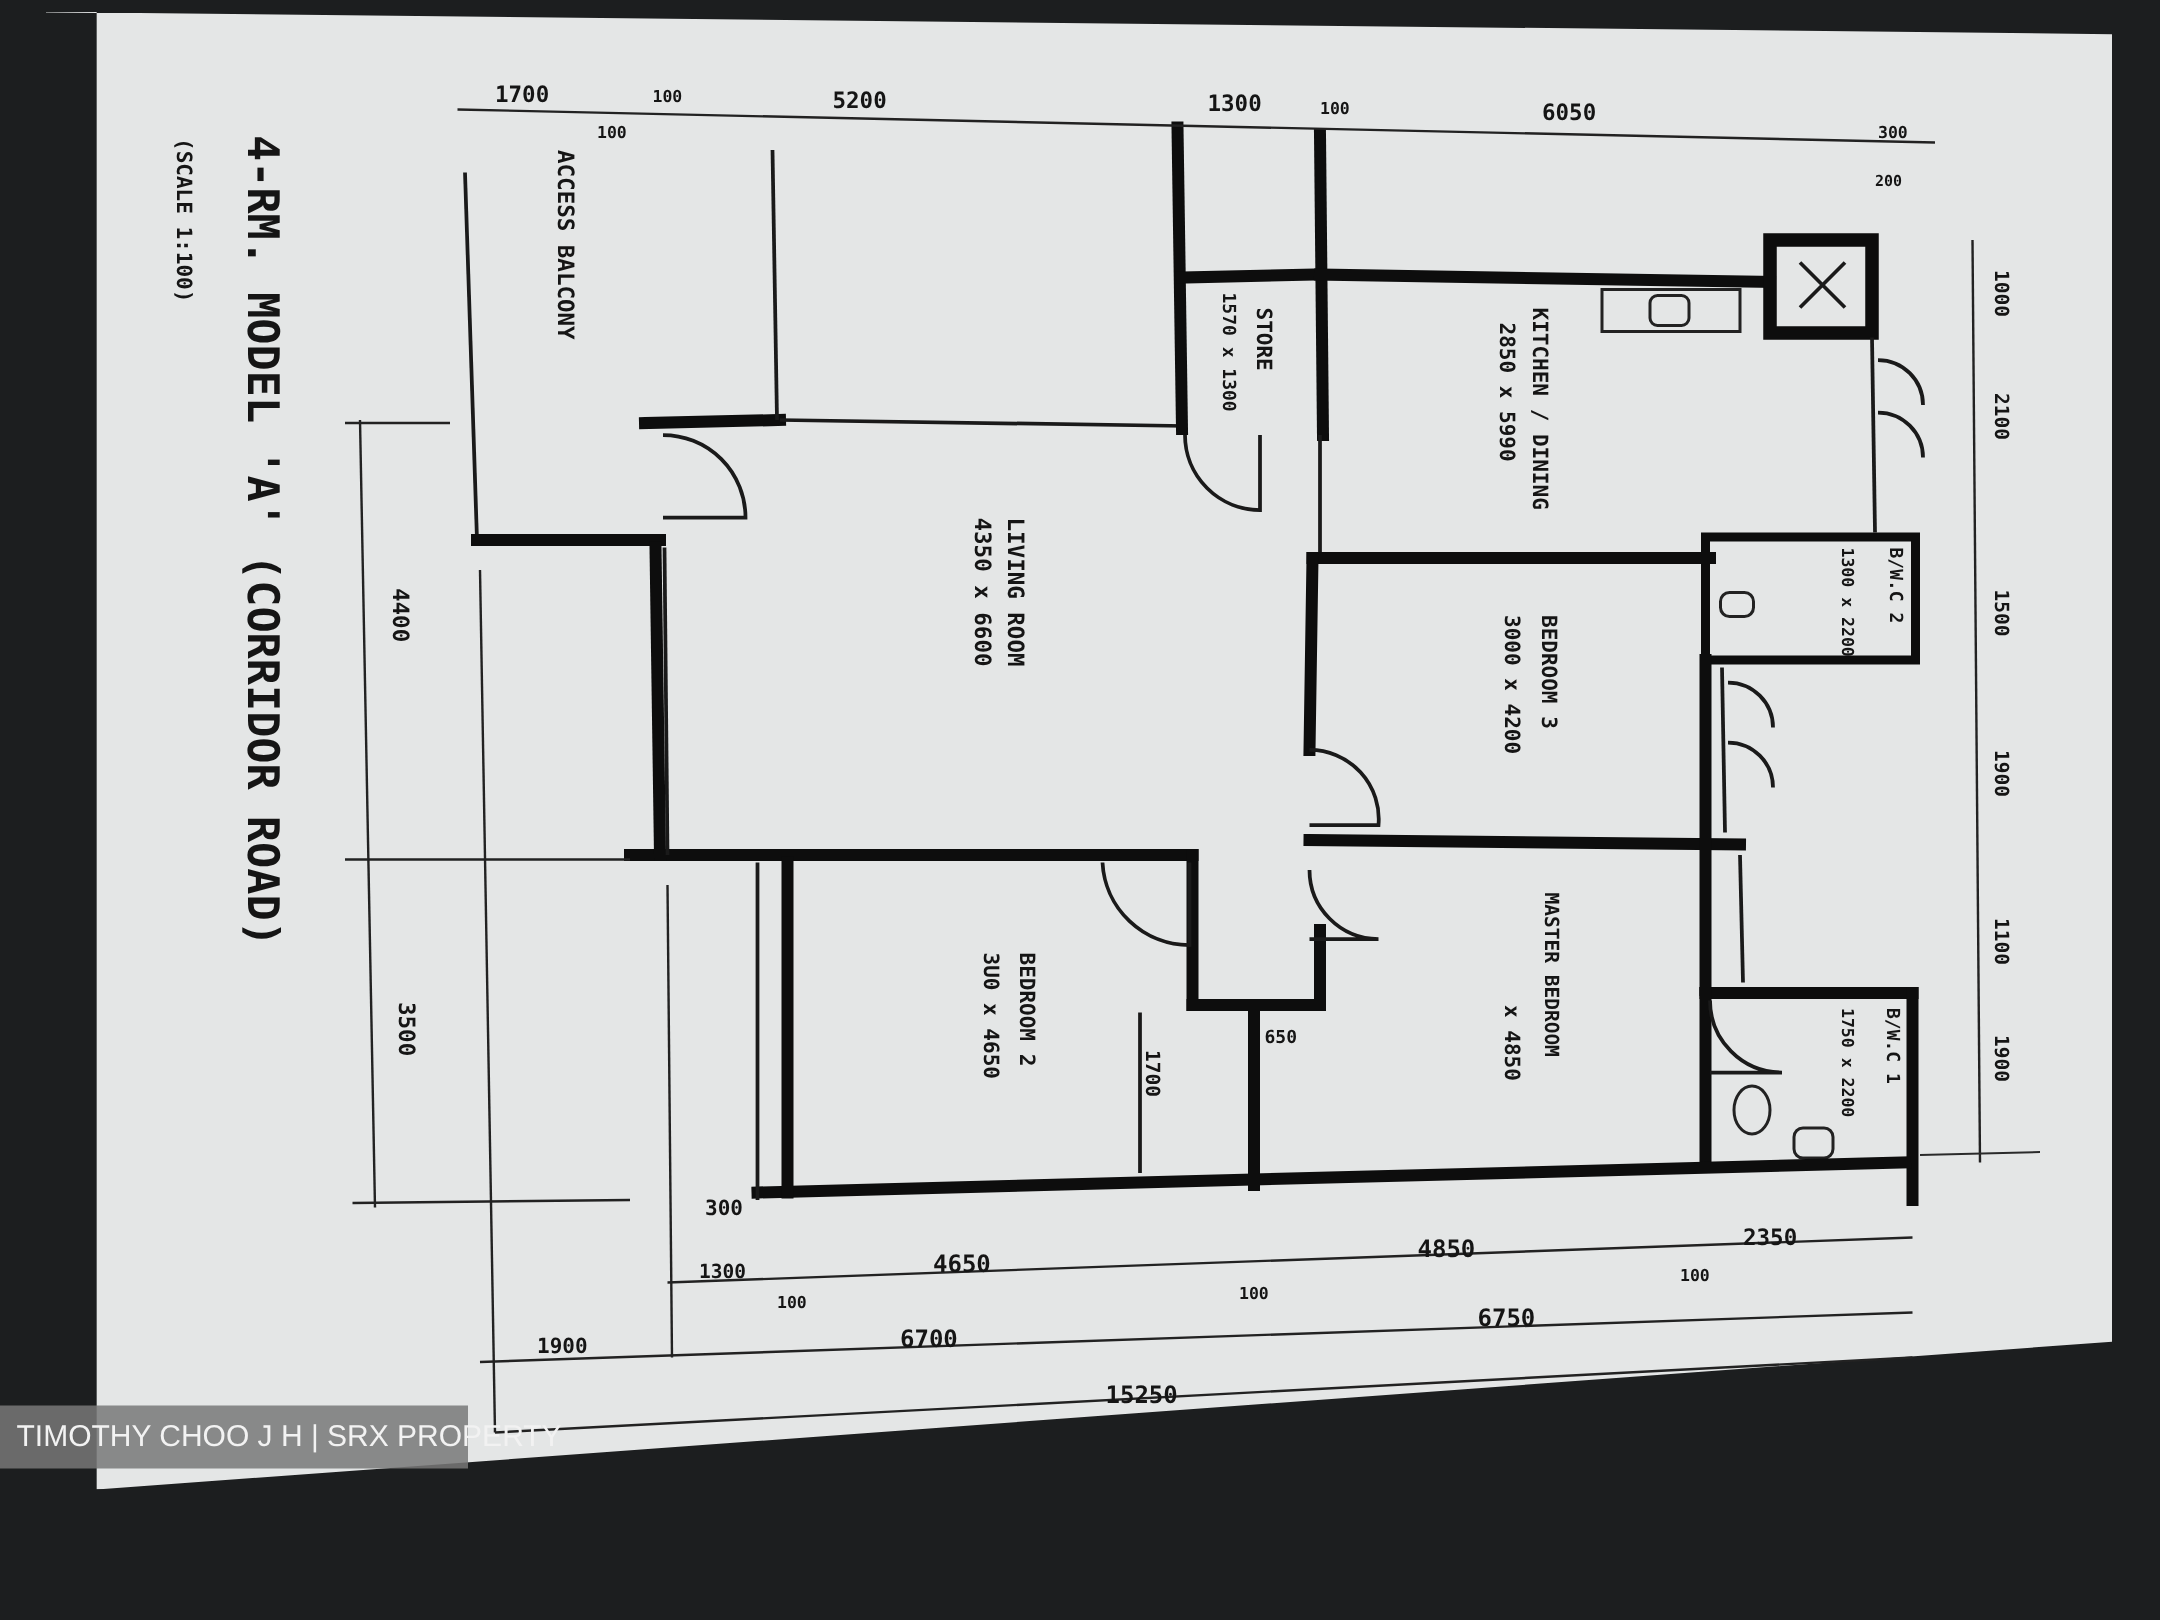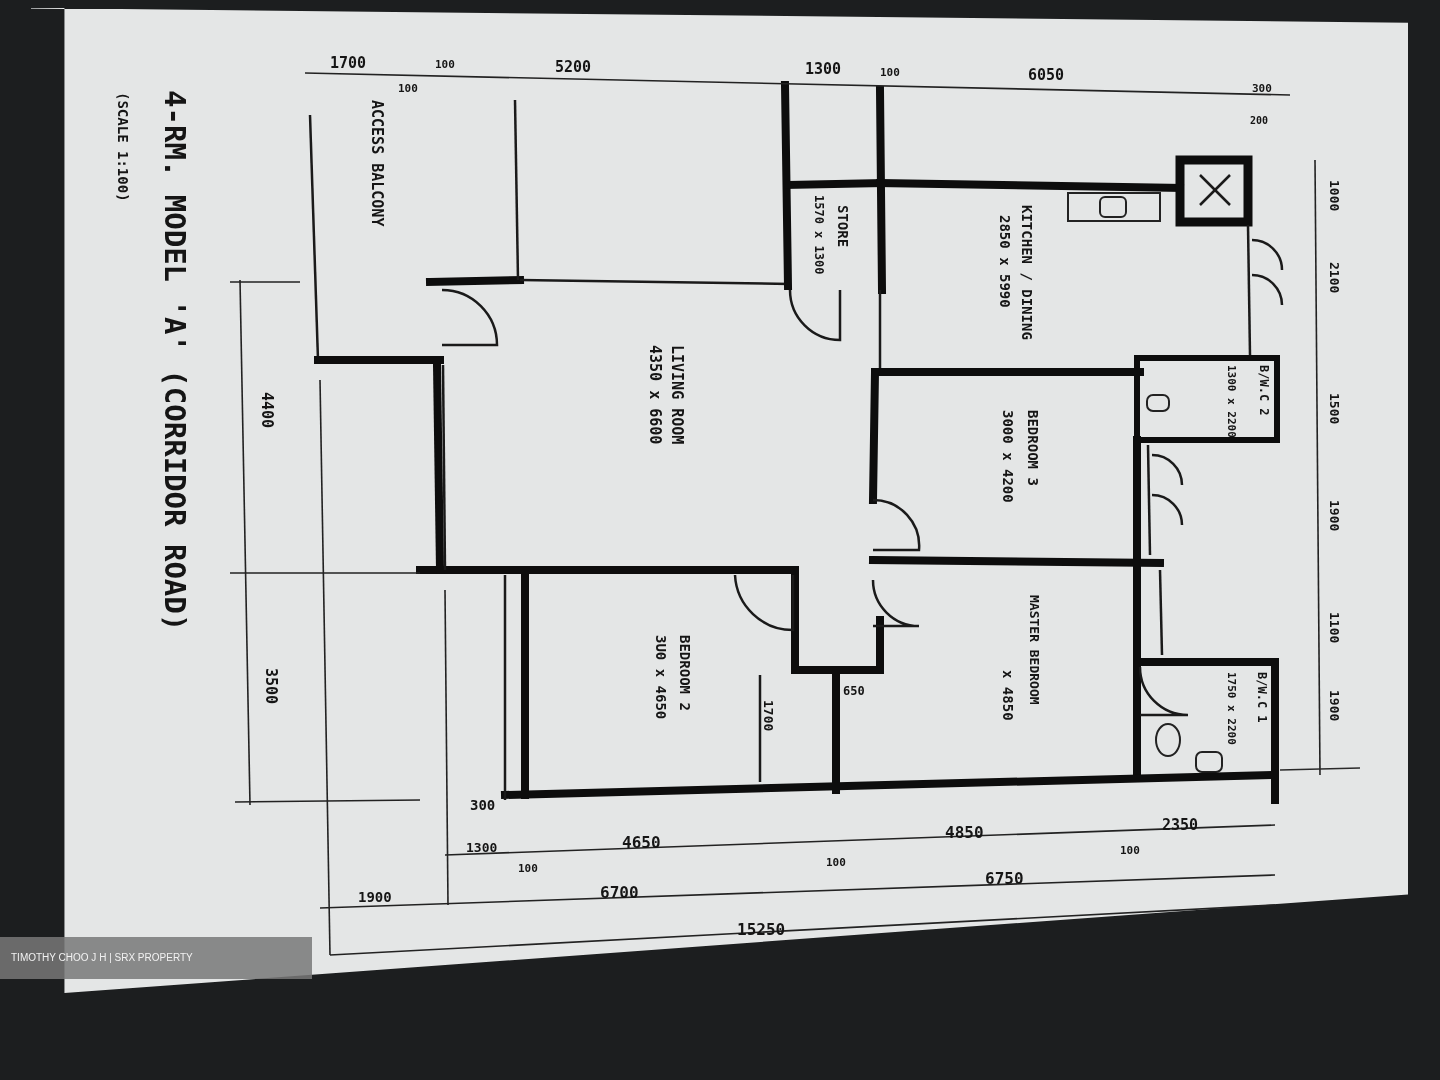--- a/index.html
+++ b/index.html
@@ -6,21 +6,21 @@
   body{width:1440px;height:1080px;background:#1c1e1f;position:relative;overflow:hidden;font-family:"DejaVu Sans Mono",monospace;}
   .sheet{position:absolute;left:30px;top:8px;width:1378px;height:985px;background:#e4e6e6;
     clip-path:polygon(0 0,100% 1.5%,100% 90%,2.5% 100%,2.5% 0);}
   svg.plan{position:absolute;left:0;top:0;width:1440px;height:1080px;}
   .wall{stroke:#0d0d0d;stroke-width:8;fill:none;stroke-linecap:square;}
   .thin{stroke:#1a1a1a;stroke-width:2.5;fill:none;}
   .hair{stroke:#2a2a2a;stroke-width:1.3;fill:none;}
   .dim{stroke:#222;stroke-width:1.6;fill:none;}
   .txt{fill:#151515;font-family:"DejaVu Sans Mono",monospace;font-weight:bold;}
   .watermark{position:absolute;left:0;top:937px;height:42px;width:312px;background:rgba(120,120,120,0.85);
-    color:#f2f2f2;font-family:"Liberation Sans",sans-serif;font-size:10px;line-height:42px;padding-left:11px;box-sizing:border-box;white-space:nowrap;}
+    color:#f2f2f2;font-family:"Liberation Sans",sans-serif;font-size:20px;line-height:42px;padding-left:11px;box-sizing:border-box;white-space:nowrap;}
 </style>
 </head>
 <body>
 
 <div class="sheet"></div>
 
 <svg class="plan" viewBox="0 0 1440 1080">
 
   <g>
 

